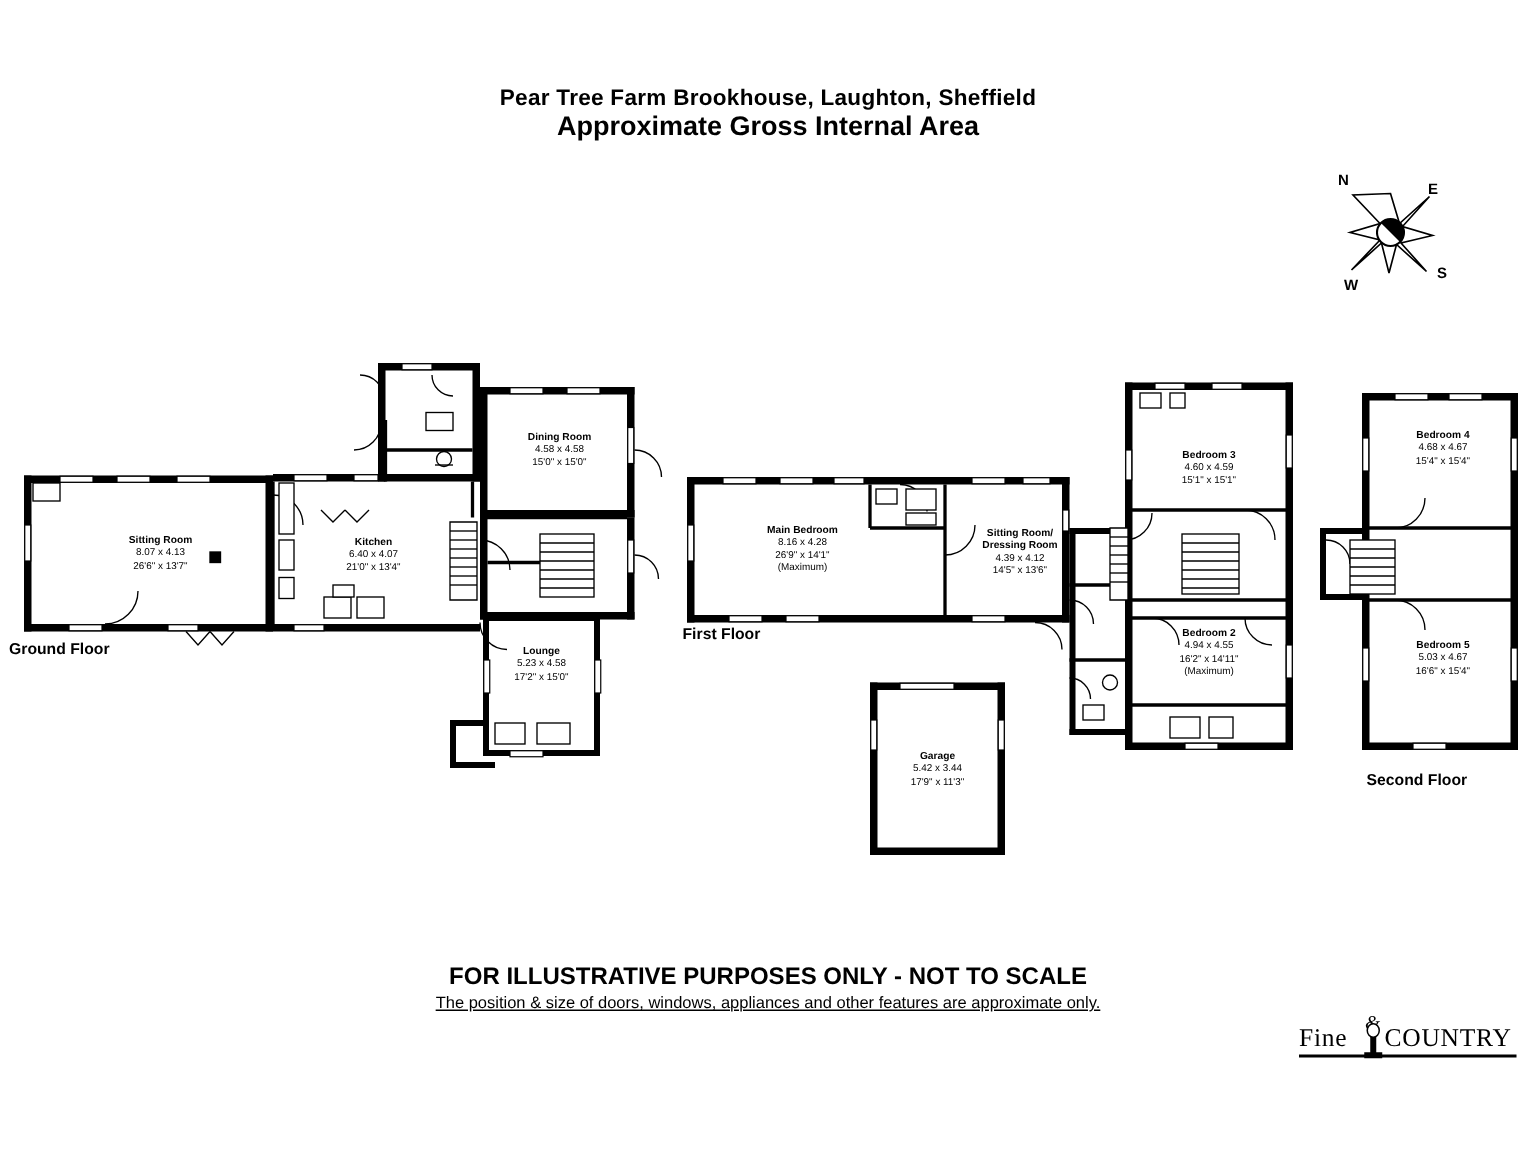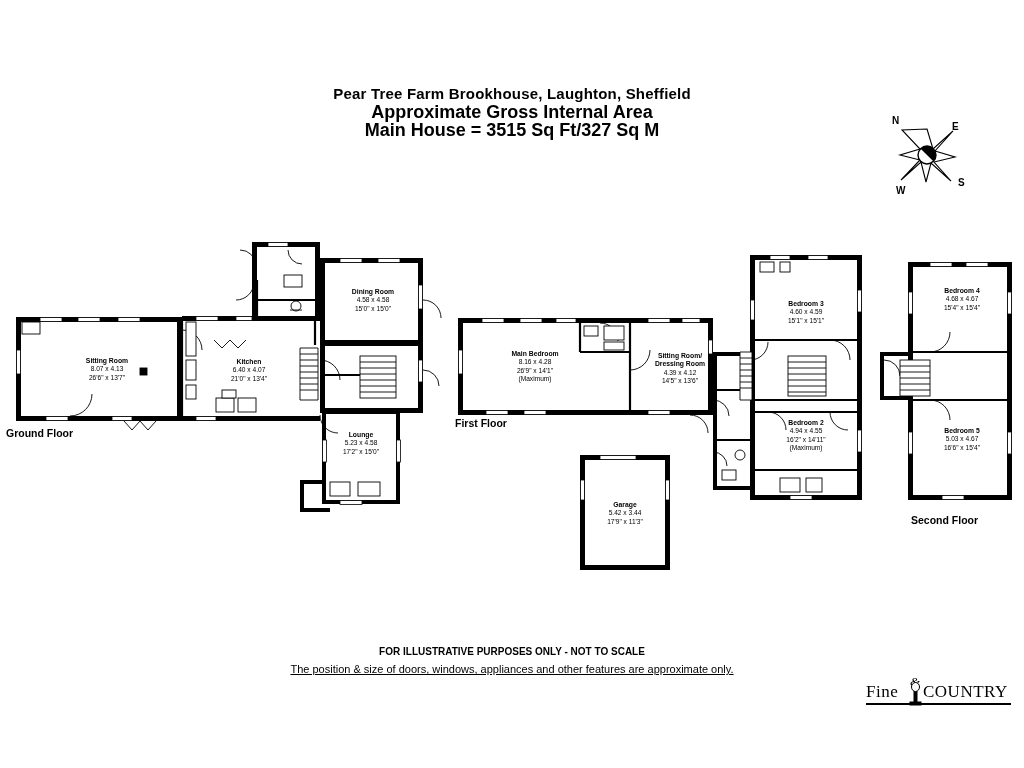--- a/index.html
+++ b/index.html
@@ -14,21 +14,20 @@
     font-family: "Liberation Sans", sans-serif;
     color: #000000;
     overflow: hidden;
   }
   .abs { position: absolute; }
 
   
   #header {
     left: 0; top: 56px; width: 1024px;
     text-align: center;
-    margin-top: 28px;
   }
   #header .title {
     font-size: 15px; font-weight: bold; letter-spacing: .2px;
     line-height: 19px;
   }
   #header .line {
     font-size: 18px; font-weight: bold; line-height: 18px;
   }
 
   
@@ -48,41 +47,40 @@
   .room {
     text-align: center;
     font-size: 6.6px;
     line-height: 8.4px;
     white-space: nowrap;
   }
   .room .nm { font-weight: bold; font-size: 6.8px; }
 
   
   #footer { left: 0; top: 643px; width: 1024px; text-align: center; }
-  #footer .strong { font-size: 10px; font-weight: bold; line-height: 17px; }
+  #footer .strong { font-size: 16px; font-weight: bold; line-height: 17px; }
   #footer .note { font-size: 11px; line-height: 18px; text-decoration: underline; }
 
   
   #logo { left: 866px; top: 676px; width: 145px; height: 40px; }
   #logo .word { position: absolute; font-family: "Liberation Serif", serif; font-size: 17px; letter-spacing: .5px; }
   #logo .fine { left: 0px; top: 6px; }
   #logo .country { left: 57px; top: 6px; }
   #logo .amp { left: 44px; top: -2px; font-size: 13px; font-style: italic; }
   #logo .rule { position: absolute; left: 0; top: 27px; width: 145px; height: 1.5px; background: #000; }
 
   
   svg.plan { position: absolute; left: 0; top: 0; width: 1024px; height: 768px; pointer-events: none; }
 </style>
 </head>
 <body>
 
 <div id="header" class="abs">
   <div class="title">Pear Tree Farm Brookhouse, Laughton, Sheffield</div>
   <div class="line">Approximate Gross Internal Area</div>
-  <div class="line">Main House = 3515 Sq Ft/327 Sq M</div>
 </div>
 
 <div id="compass" class="abs">
   <span class="lbl n">N</span>
   <span class="lbl e">E</span>
   <span class="lbl s">S</span>
   <span class="lbl w">W</span>
   <svg width="100" height="95" style="position:absolute;left:0;top:0;">
     <g transform="translate(47,40)">
 

